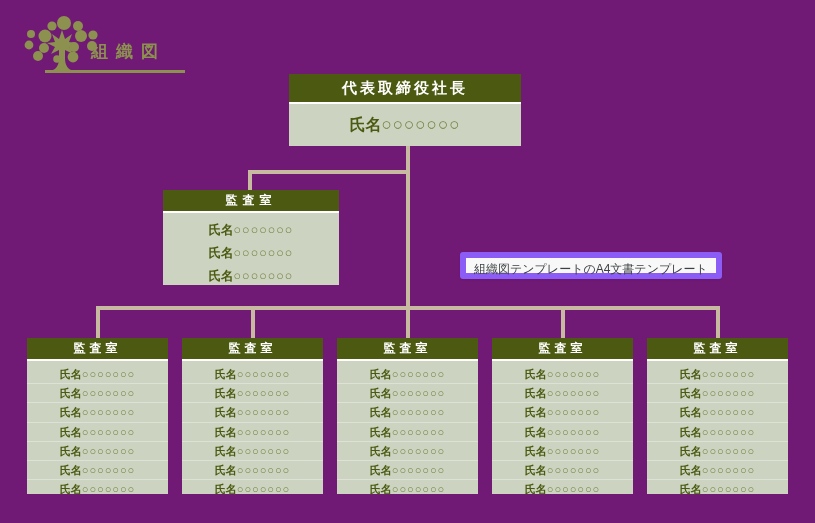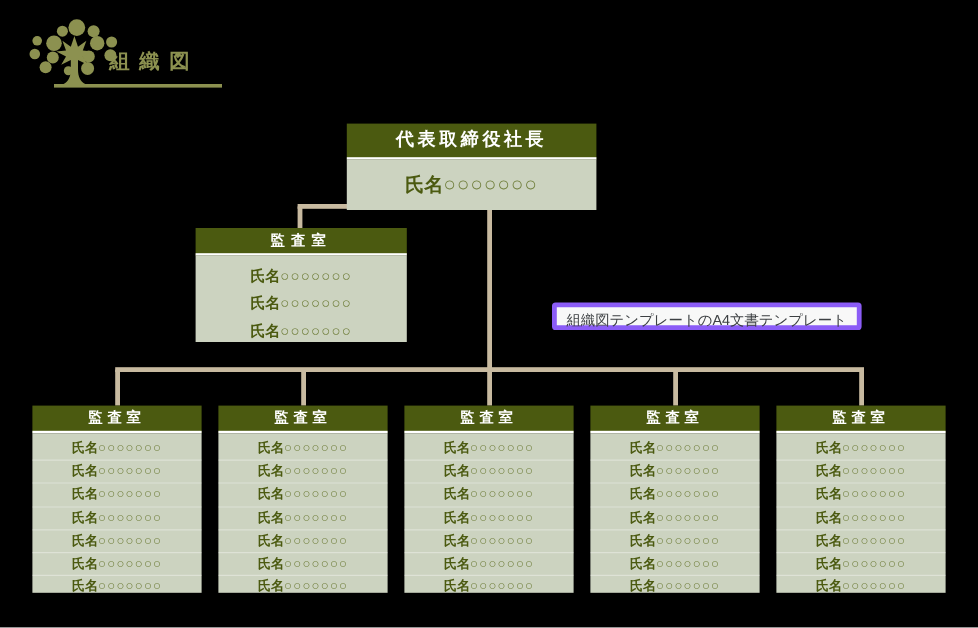--- a/index.html
+++ b/index.html
@@ -1,17 +1,17 @@
 <!DOCTYPE html>
 <html><head>
 <meta charset="utf-8">
 <style>
   html,body{margin:0;padding:0;background:#fff;}
   #screen{
-    position:relative;width:815px;height:523px;background:#000000;overflow:hidden;
+    position:relative;width:815px;height:523px;background:#701a75;overflow:hidden;
     font-family:"Liberation Sans","DejaVu Sans",sans-serif;
   }
   
   #logo-tree{position:absolute;left:24px;top:8px;width:76px;height:66px;}
   #page-title{
     position:absolute;left:91px;top:40px;font-size:17px;font-weight:bold;
     letter-spacing:8px;color:#8c9150;white-space:nowrap;
   }
   #title-underline{position:absolute;left:45px;top:70px;width:140px;height:3px;background:#8c9150;}
   
@@ -20,41 +20,41 @@
   .box{position:absolute;box-sizing:border-box;}
   .box-header{
     box-sizing:border-box;background:#4b5a10;color:#ffffff;font-weight:bold;
     text-align:center;border-bottom:2px solid #ffffff;white-space:nowrap;overflow:hidden;
   }
   .box-body{box-sizing:border-box;background:#ccd3c0;}
   .name-row{white-space:nowrap;text-align:center;}
   .nm{font-weight:bold;color:#4b5a10;text-align:right;}
   .blank{color:#72803e;letter-spacing:1px;}
   
-  .box-top{left:289px;top:74px;width:208px;margin-top:29px;}
+  .box-top{left:289px;top:74px;width:232px;}
   .box-top .box-header{height:30px;line-height:28px;font-size:15px;letter-spacing:3px;}
   .box-top .box-body{height:42px;}
   .box-top .name-row{line-height:42px;font-size:16px;}
   .box-top .blank{font-size:17px;}
   
   .box-mid{left:163px;top:190px;width:176px;}
   .box-mid .box-header{height:23px;line-height:21px;font-size:12px;letter-spacing:5px;}
   .box-mid .box-body{height:72px;padding-top:6px;}
   .box-mid .name-row{line-height:23px;font-size:12.5px;}
   
   .box-sm{top:338px;width:141px;}
   .box-sm .box-header{height:23px;line-height:21px;font-size:12px;letter-spacing:4px;}
   .box-sm .box-body{height:133px;padding-top:4px;}
   .box-sm .name-row{line-height:18.2px;font-size:11px;border-bottom:1px solid rgba(255,255,255,0.35);}
   .box-sm .name-row:last-child{border-bottom:none;}
   .bb1{left:27px;} .bb2{left:182px;} .bb3{left:337px;} .bb4{left:492px;} .bb5{left:647px;}
   
   #tooltip{
     position:absolute;left:460px;top:252px;height:22px;box-sizing:border-box;
-    background:#f8f8f8;border:4px solid #8b5cf6;border-radius:3px;
+    background:#f8f8f8;border:6px solid #8b5cf6;border-radius:3px;
     padding:3px 8px 12px 8px;font-size:12px;color:#3d4043;white-space:nowrap;
     box-shadow:0 1px 2px rgba(0,0,0,0.08);
   }
 </style>
 </head>
 <body>
 
 <div id="screen">
 
   <svg id="logo-tree" viewBox="0 0 76 66" xmlns="http://www.w3.org/2000/svg">

